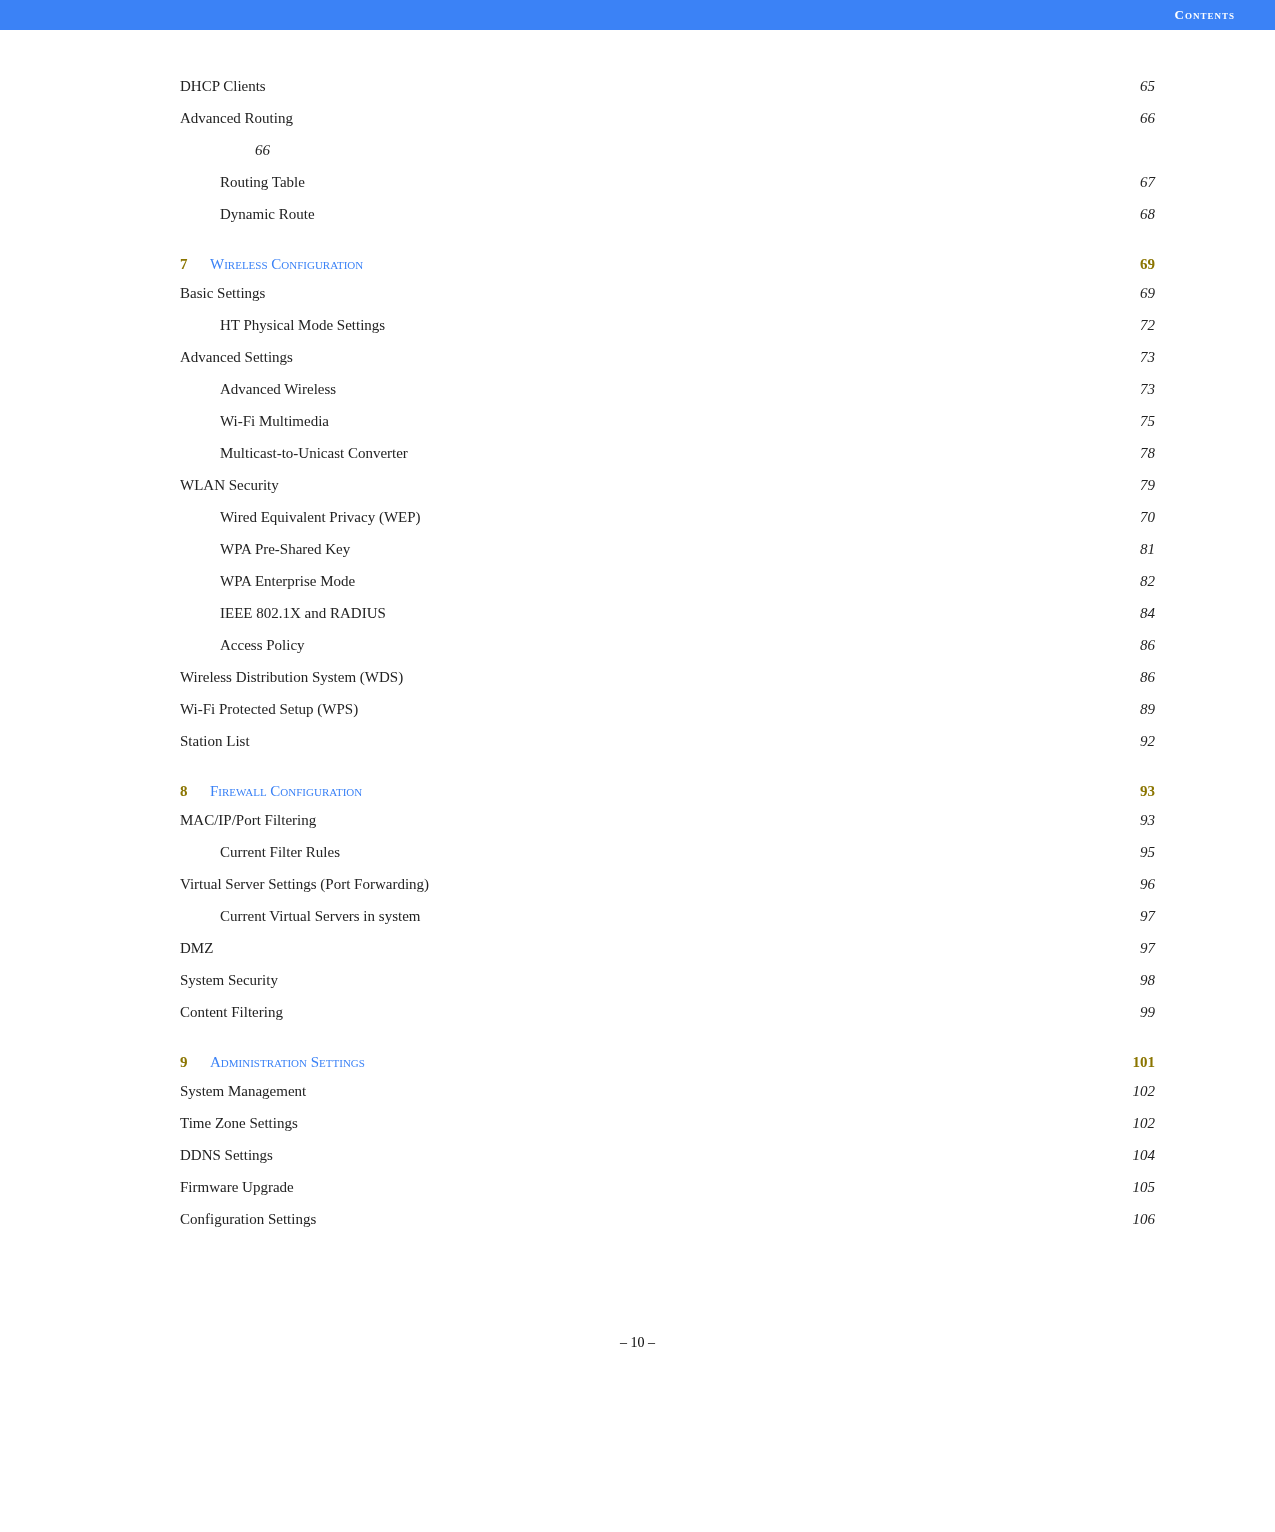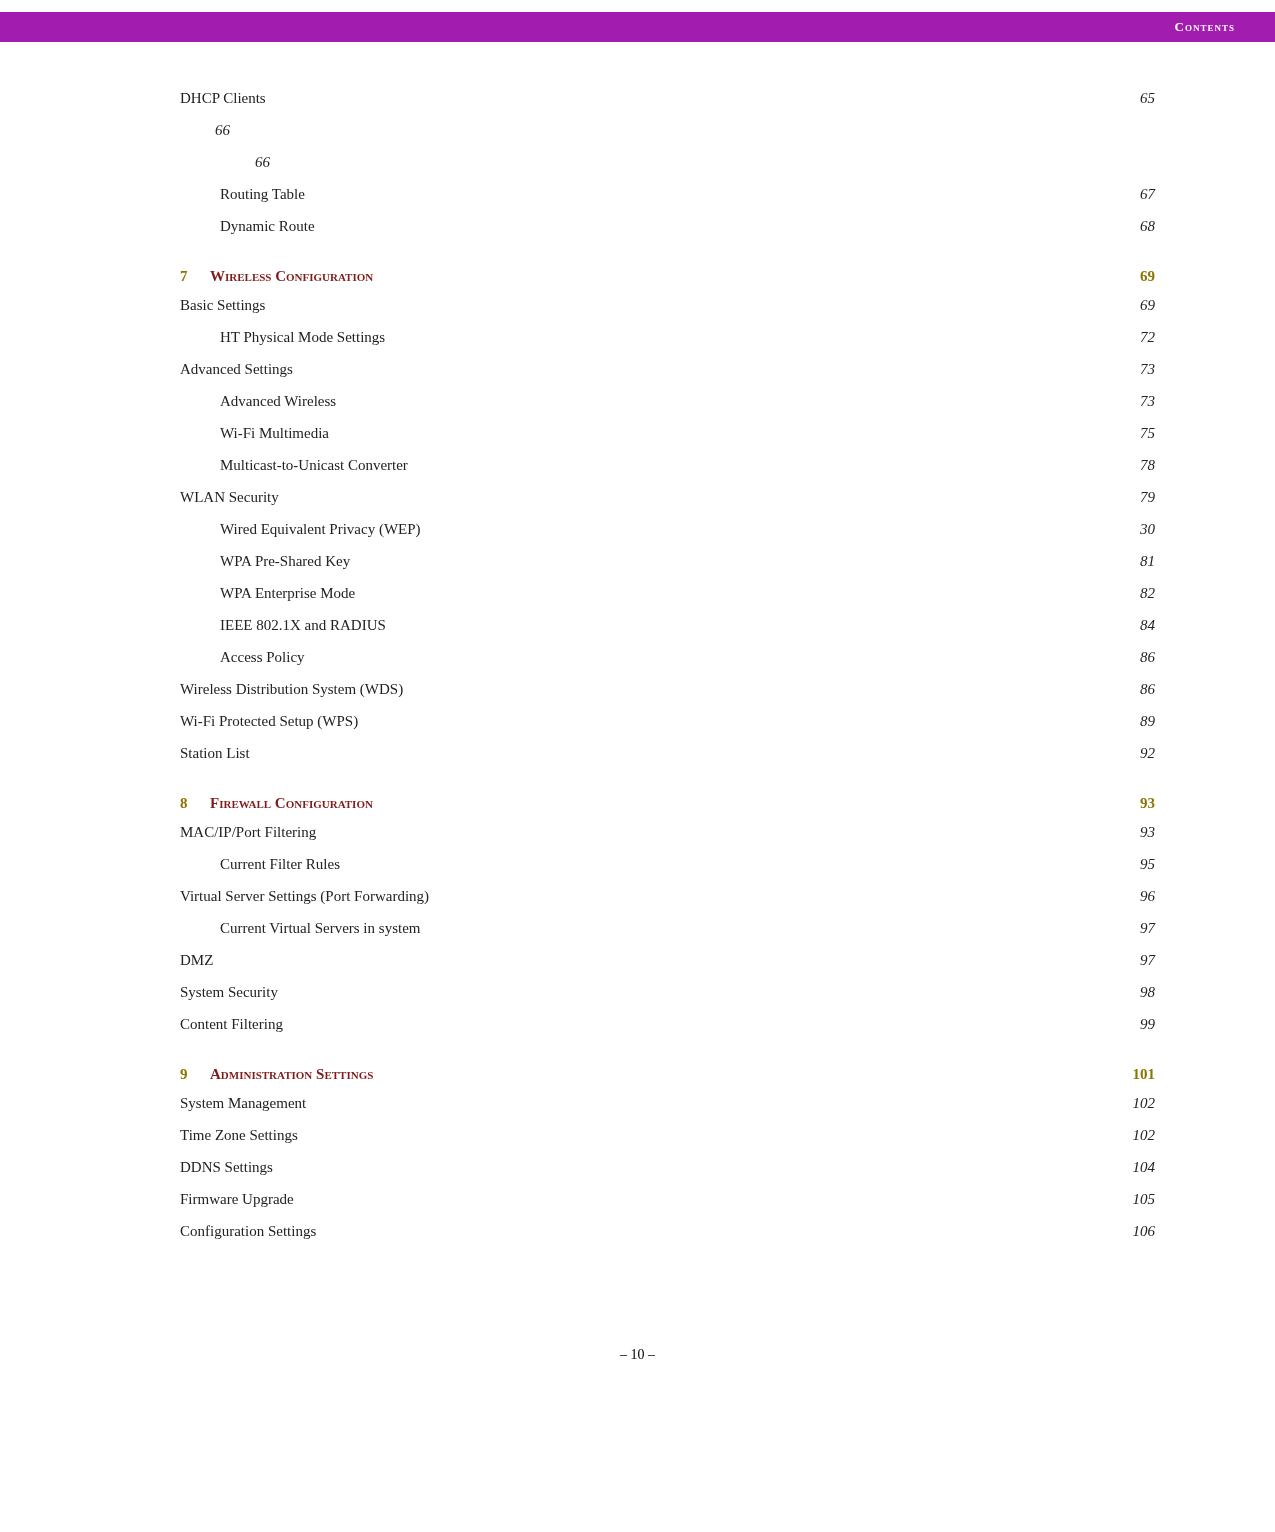--- a/index.html
+++ b/index.html
@@ -11,28 +11,27 @@
     body {
       background: #ffffff;
       font-family: Georgia, 'Times New Roman', serif;
       font-size: 15px;
       color: #222222;
       width: 1275px;
       min-height: 1532px;
     }
 
     .header-bar {
-      background: #a21caf;
+      background: #3b82f6;
       width: 100%;
       height: 30px;
       display: flex;
       align-items: center;
       justify-content: flex-end;
       padding-right: 40px;
-      margin-top: 12px;
     }
 
     .header-bar span {
       color: #ffffff;
       font-size: 13px;
       font-variant: small-caps;
       font-weight: bold;
       letter-spacing: 1px;
     }
 
@@ -66,23 +65,23 @@
 
     .toc-chapter {
       display: flex;
       justify-content: space-between;
       align-items: baseline;
       padding: 6px 0 4px 0;
       margin-top: 18px;
     }
 
     .toc-chapter .chapter-label {
-      color: #7f1d1d;
-      font-size: 15px;
-      font-weight: bold;
+      color: #3b82f6;
+      font-size: 15px;
+      font-weight: normal;
       font-variant: small-caps;
       flex: 1;
     }
 
     .toc-chapter .chapter-num {
       color: #8B7500;
       font-size: 15px;
       font-weight: bold;
       min-width: 50px;
       text-align: right;
@@ -123,20 +122,21 @@
 </div>
 
 <div class="content">
 
   <div class="toc-section">
     <div class="toc-entry level1">
       <span class="entry-text">DHCP Clients</span>
       <span class="entry-page">65</span>
     </div>
     <div class="toc-entry level1">
+      <span class="entry-text">Advanced Routing</span>
       <span class="entry-page">66</span>
     </div>
     <div class="toc-entry level2">
       <span class="entry-page">66</span>
     </div>
     <div class="toc-entry level2">
       <span class="entry-text">Routing Table</span>
       <span class="entry-page">67</span>
     </div>
     <div class="toc-entry level2">
@@ -176,21 +176,21 @@
     <div class="toc-entry level2">
       <span class="entry-text">Multicast-to-Unicast Converter</span>
       <span class="entry-page">78</span>
     </div>
     <div class="toc-entry level1">
       <span class="entry-text">WLAN Security</span>
       <span class="entry-page">79</span>
     </div>
     <div class="toc-entry level2">
       <span class="entry-text">Wired Equivalent Privacy (WEP)</span>
-      <span class="entry-page">30</span>
+      <span class="entry-page">70</span>
     </div>
     <div class="toc-entry level2">
       <span class="entry-text">WPA Pre-Shared Key</span>
       <span class="entry-page">81</span>
     </div>
     <div class="toc-entry level2">
       <span class="entry-text">WPA Enterprise Mode</span>
       <span class="entry-page">82</span>
     </div>
     <div class="toc-entry level2">

